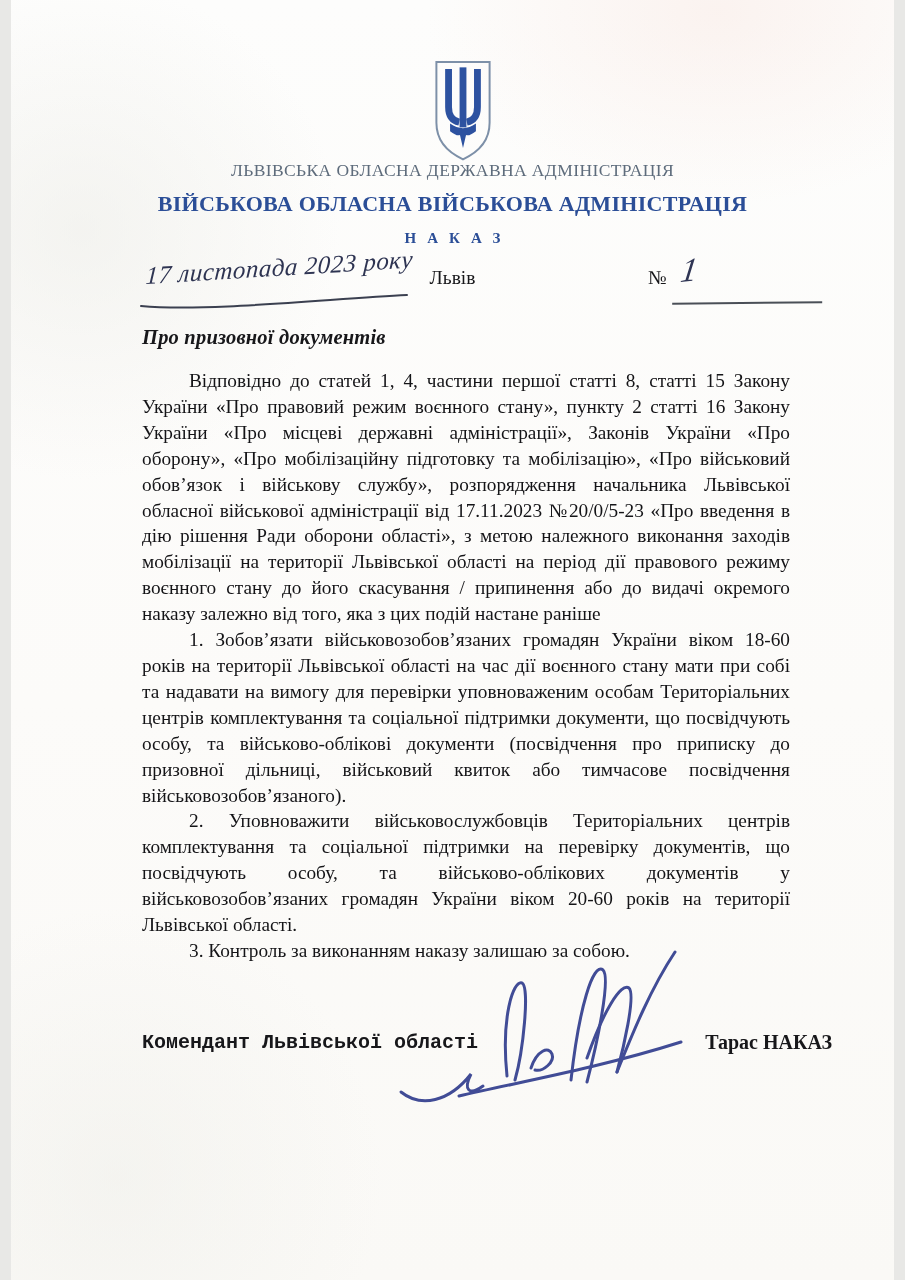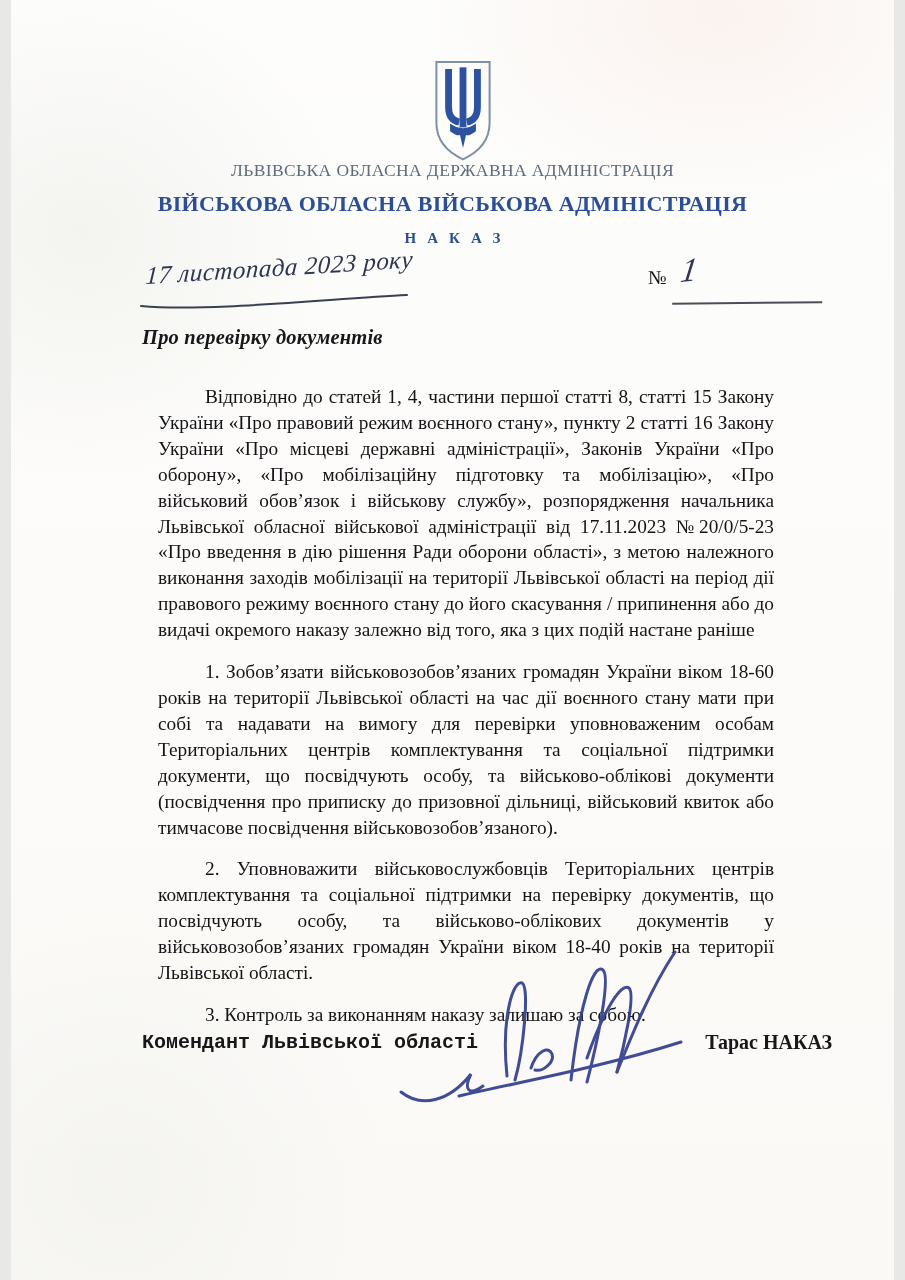--- a/index.html
+++ b/index.html
@@ -43,21 +43,21 @@
     border-bottom:2px solid #4a4f57; transform:rotate(-0.6deg);
   }
   .subject {
     position:absolute; left:131px; top:326px;
     font-weight:bold; font-style:italic; font-size:20.5px; letter-spacing:0.2px;
   }
   .body-text {
     position:absolute; left:131px; top:368px; width:648px;
     font-size:19.3px; line-height:25.9px; text-align:justify; color:#141417;
   }
-  .body-text p { margin:16px; text-indent:47px; }
+  .body-text p { margin:0; text-indent:47px; }
   .order-heading { font-weight:bold; letter-spacing:0.5px; margin:13px 0 9px 0 !important; }
   .signature-svg { position:absolute; left:376px; top:946px; width:302px; height:178px; }
   .sig-title { position:absolute; left:131px; top:1031px; font-weight:bold; font-size:20px;font-family:Liberation Mono, monospace; }
   .sig-name  { position:absolute; right:62px; top:1031px; font-weight:bold; font-size:20px; }
 </style>
 </head>
 <body>
 
 <div class="page">
 
@@ -75,31 +75,32 @@
 
   <div class="org-parent">ЛЬВІВСЬКА ОБЛАСНА ДЕРЖАВНА АДМІНІСТРАЦІЯ</div>
   <div class="org-main">ВІЙСЬКОВА ОБЛАСНА ВІЙСЬКОВА АДМІНІСТРАЦІЯ</div>
   <div class="doc-type">НАКАЗ</div>
 
   <div class="hw-date">17 листопада 2023 року</div>
   <svg class="date-underline" viewBox="0 0 276 48">
     <path d="M4 40 C70 46 190 33 270 29" fill="none" stroke="#3b4050" stroke-width="2" stroke-linecap="round"></path>
   </svg>
 
+  <div class="city">Львів</div>
 
   <span class="num-label">№</span>
   <span class="hw-number">1</span>
   <div class="number-underline"></div>
 
-  <div class="subject">Про перевірку документів</div>
+  <div class="subject">Про призовної документів</div>
 
   <div class="body-text">
     <p>Відповідно до статей 1, 4, частини першої статті 8, статті 15 Закону України «Про правовий режим воєнного стану», пункту 2 статті 16 Закону України «Про місцеві державні адміністрації», Законів України «Про оборону», «Про мобілізаційну підготовку та мобілізацію», «Про військовий обов’язок і військову службу», розпорядження начальника Львівської обласної військової адміністрації від 17.11.2023 №20/0/5-23 «Про введення в дію рішення Ради оборони області», з метою належного виконання заходів мобілізації на території Львівської області на період дії правового режиму воєнного стану до його скасування / припинення або до видачі окремого наказу залежно від того, яка з цих подій настане раніше</p>
     <p>1. Зобов’язати військовозобов’язаних громадян України віком 18-60 років на території Львівської області на час дії воєнного стану мати при собі та надавати на вимогу для перевірки уповноваженим особам Територіальних центрів комплектування та соціальної підтримки документи, що посвідчують особу, та військово-облікові документи (посвідчення про приписку до призовної дільниці, військовий квиток або тимчасове посвідчення військовозобов’язаного).</p>
-    <p>2. Уповноважити військовослужбовців Територіальних центрів комплектування та соціальної підтримки на перевірку документів, що посвідчують особу, та військово-облікових документів у військовозобов’язаних громадян України віком 18-40 років на території Львівської області.</p>
+    <p>2. Уповноважити військовослужбовців Територіальних центрів комплектування та соціальної підтримки на перевірку документів, що посвідчують особу, та військово-облікових документів у військовозобов’язаних громадян України віком 20-60 років на території Львівської області.</p>
     <p>3. Контроль за виконанням наказу залишаю за собою.</p>
   </div>
 
   <svg class="signature-svg" viewBox="0 0 302 178">
     <g fill="none" stroke="#323e8e" stroke-width="3" stroke-linecap="round" opacity="0.92">
       <path d="M14 146 C34 162 62 156 84 128 C76 144 82 150 96 140"></path>
       <path d="M72 150 C132 136 212 122 294 96"></path>
       <path d="M120 130 C114 72 126 34 135 37 C143 41 136 106 128 134"></path>
       <path d="M144 122 C150 104 162 100 165 108 C168 116 156 126 148 124"></path>
       <path d="M184 134 C192 62 206 16 216 24 C224 32 210 98 200 136"></path>

